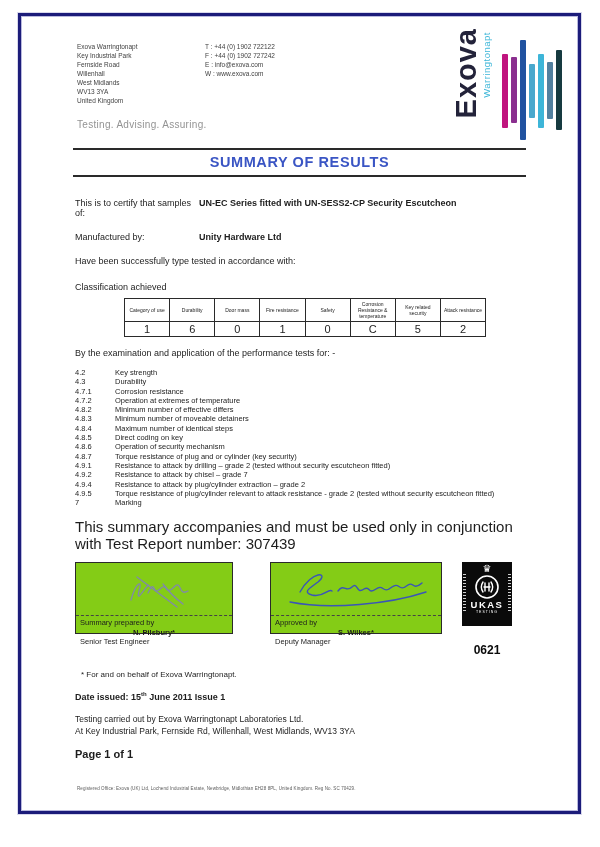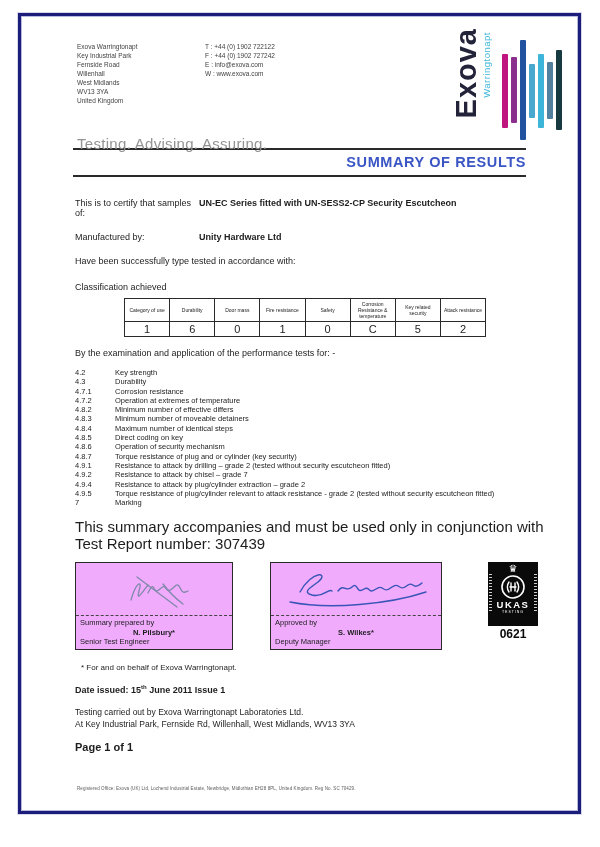--- a/index.html
+++ b/index.html
@@ -7,21 +7,21 @@
   .page {
     position:absolute; left:18px; top:13px; width:563px; height:801px;
     border:3px solid #1c1c7a;
     box-shadow: inset 0 0 0 1px #b9b9de, 0 0 0 1px #d8d8ec;
     background:#fff;
   }
   
   .header { position:relative; height:130px; }
   .address { position:absolute; left:56px; top:26px; font-size:6.5px; line-height:9px; color:#3f3f3f; }
   .contact { position:absolute; left:184px; top:26px; font-size:6.5px; line-height:9px; color:#3f3f3f; }
-  .tagline { position:absolute; left:56px; top:119px; font-size:15px; color:#939393; letter-spacing:0.3px; }
+  .tagline { position:absolute; left:56px; top:103px; font-size:10px; color:#939393; letter-spacing:0.3px; }
   .logo { position:absolute; right:16px; top:12px; display:flex; height:118px; }
   .logo-text { display:flex; align-items:flex-start; }
   .brand {
     writing-mode:vertical-rl; transform:rotate(180deg);
     font-size:29px; font-weight:bold; color:#23233a; letter-spacing:1px; line-height:30px;
   }
   .brand-sub {
     writing-mode:vertical-rl; transform:rotate(180deg);
     font-size:9.5px; color:#3cb6d8; letter-spacing:0.5px; line-height:12px; margin-top:4px;
   }
@@ -29,27 +29,27 @@
   .bar { width:6px; border-radius:1px; }
   .bar:nth-child(1){ margin-top:26px; height:74px; }
   .bar:nth-child(2){ margin-top:29px; height:66px; }
   .bar:nth-child(3){ margin-top:12px; height:100px; }
   .bar:nth-child(4){ margin-top:36px; height:54px; }
   .bar:nth-child(5){ margin-top:26px; height:74px; }
   .bar:nth-child(6){ margin-top:34px; height:57px; }
   .bar:nth-child(7){ margin-top:22px; height:80px; }
   
   .title-block {
-    margin:2px 52px 0 52px; text-align:right;
+    margin:2px 52px 0 52px; text-align:center;
     border-top:2px solid #2a2a2a; border-bottom:2px solid #2a2a2a;
     padding:3px 0 4px 0;
   }
   .title { color:#3a55c4; font-weight:bold; font-size:14.5px; letter-spacing:0.6px; }
   
-  .body { padding:0 24px 0 54px; }
+  .body { padding:0 50px 0 54px; }
   .cert-section { margin-top:21px; font-size:9px; }
   .cert-row { display:flex; margin-bottom:14px; }
   .cert-label { width:124px; flex:none; }
   .cert-value { font-weight:bold; }
   .standard-line { text-align:center; font-weight:bold; font-size:9px; margin-top:10px; }
   .class-label { font-size:9px; margin-top:16px; }
   
   .ctable { margin:6px 0 0 49px; width:362px; border:1px solid #2a2a2a; }
   .crow { display:flex; }
   .chead .ccell {
@@ -64,21 +64,21 @@
   .ccell:last-child { border-right:none; }
   
   .tests-intro { font-size:9px; margin-top:11px; }
   .tests { margin-top:10px; font-size:7.5px; line-height:9.3px; }
   .test-row { display:flex; }
   .test-ref { width:40px; flex:none; }
   
   .summary-note { font-size:15px; margin-top:11px; }
   
   .sig-row { display:flex; margin-top:10px; align-items:flex-start; }
-  .sig-box { border:1px solid #2a2a2a; height:88px; background:#f0abfc; }
+  .sig-box { border:1px solid #2a2a2a; height:72px; background:#84cc16; }
   .sig-box.prepared { width:158px; }
   .sig-box.approved { width:172px; margin-left:37px; }
   .sig-area { height:52px; display:flex; align-items:center; justify-content:center; overflow:hidden; }
   .sig-labels { border-top:1px dashed #444; padding:2px 4px 0 4px; font-size:7.5px; line-height:9.5px; }
   .sig-name { font-weight:bold;text-align:center; }
   .ukas-wrap { margin-left:auto; margin-right:15px; width:52px; text-align:center; }
   .ukas-box {
     width:50px; height:64px; background:#0a0a0a; color:#fff; margin:0 auto;
     display:flex; flex-direction:column; align-items:center; justify-content:flex-start;
     padding-top:2px; position:relative;
@@ -86,21 +86,21 @@
   .ukas-box::before, .ukas-box::after {
     content:""; position:absolute; top:10px; bottom:14px; width:3px;
     background:repeating-linear-gradient(to bottom, #0a0a0a 0 2px, #ffffff 2px 3px);
     opacity:0.8;
   }
   .ukas-box::before { left:1px; } .ukas-box::after { right:1px; }
   .ukas-crown { font-size:10px; line-height:10px; }
   .ukas-circle { margin-top:0px; }
   .ukas-label { font-weight:bold; font-size:9.5px; letter-spacing:1.5px; line-height:10px; }
   .ukas-sub { font-size:3.5px; letter-spacing:1px; line-height:5px; }
-  .ukas-number { font-weight:bold; font-size:12px; color:#0a0a0a; margin-top:1px; }
+  .ukas-number { font-weight:bold; font-size:12px; color:#0a0a0a; margin-top:17px; }
   
   .behalf-note { font-size:8px; margin-top:13px; padding-left:6px; }
   .date-line { font-size:9px; font-weight:bold; margin-top:12px; }
   .date-line sup { font-size:6px; }
   .carried { font-size:8.5px; line-height:12px; margin-top:11px; }
   .page-num { font-size:11px; font-weight:bold; margin-top:11px; }
   .registered {
     position:absolute; left:56px; bottom:20px; font-size:4.5px; color:#5a5a5a; letter-spacing:0.1px;
   }
 </style>

